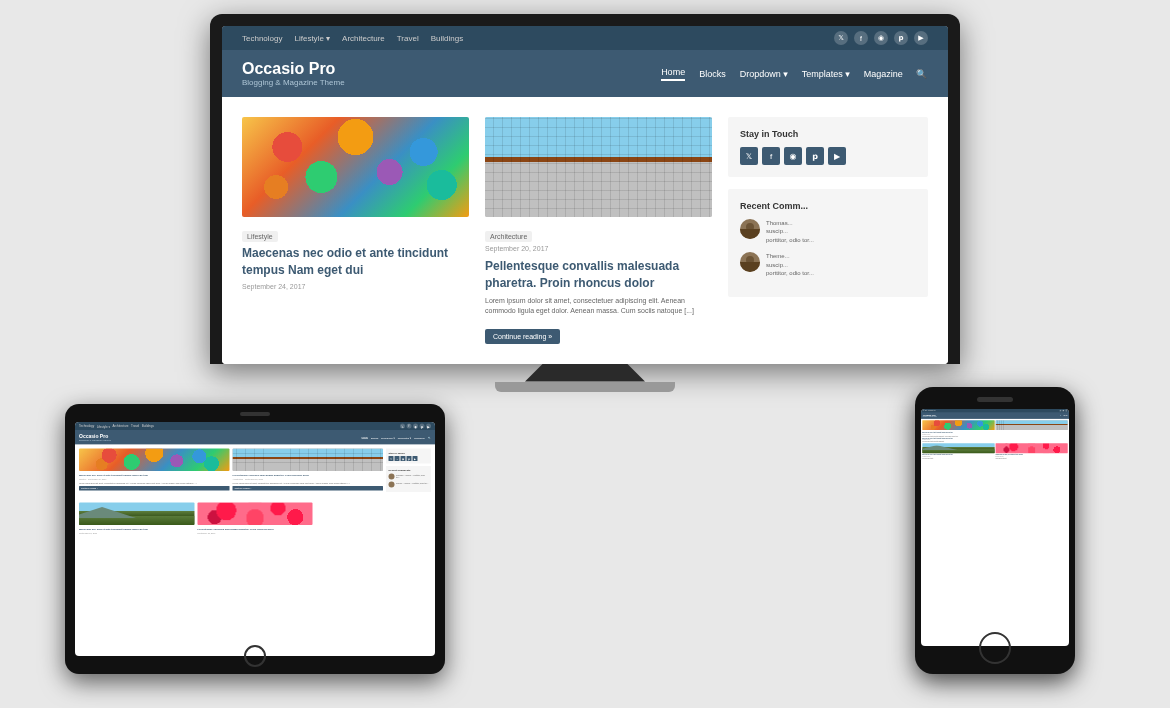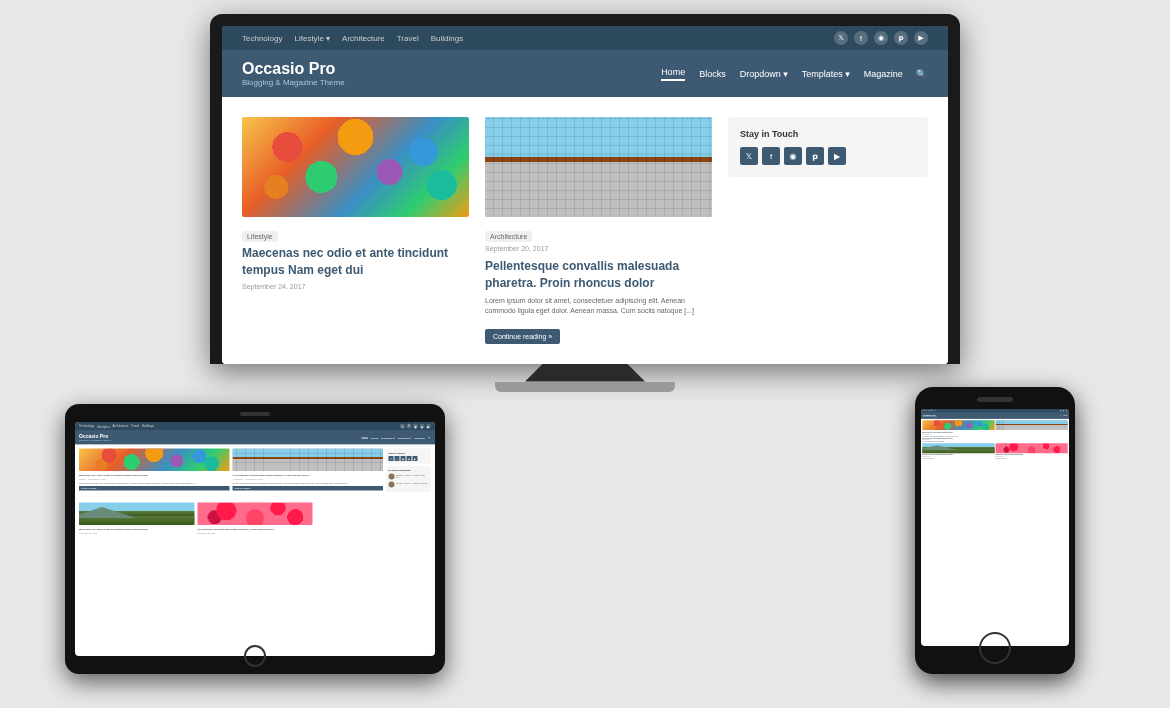--- a/index.html
+++ b/index.html
@@ -735,20 +735,31 @@
             <div class="sidebar-widget">
               <h4>Stay in Touch</h4>
               <div class="social-icons-row">
                 <div class="social-icon-sq">𝕏</div>
                 <div class="social-icon-sq">f</div>
                 <div class="social-icon-sq">◉</div>
                 <div class="social-icon-sq">𝗽</div>
                 <div class="social-icon-sq">▶</div>
               </div>
             </div>
+            <div class="sidebar-widget">
+              <h4>Recent Comm...</h4>
+              <div class="comment-item">
+                <div class="avatar-circle"></div>
+                <div class="comment-text">Thomas...<br>suscip...<br>porttitor, odio tor...</div>
+              </div>
+              <div class="comment-item">
+                <div class="avatar-circle"></div>
+                <div class="comment-text">Theme...<br>suscip...<br>porttitor, odio tor...</div>
+              </div>
+            </div>
           </div>
         </div>
       </div>
     </div>
     <div class="monitor-bottom">
       <div class="monitor-stand"></div>
       <div class="monitor-base"></div>
     </div>
   </div>
 

